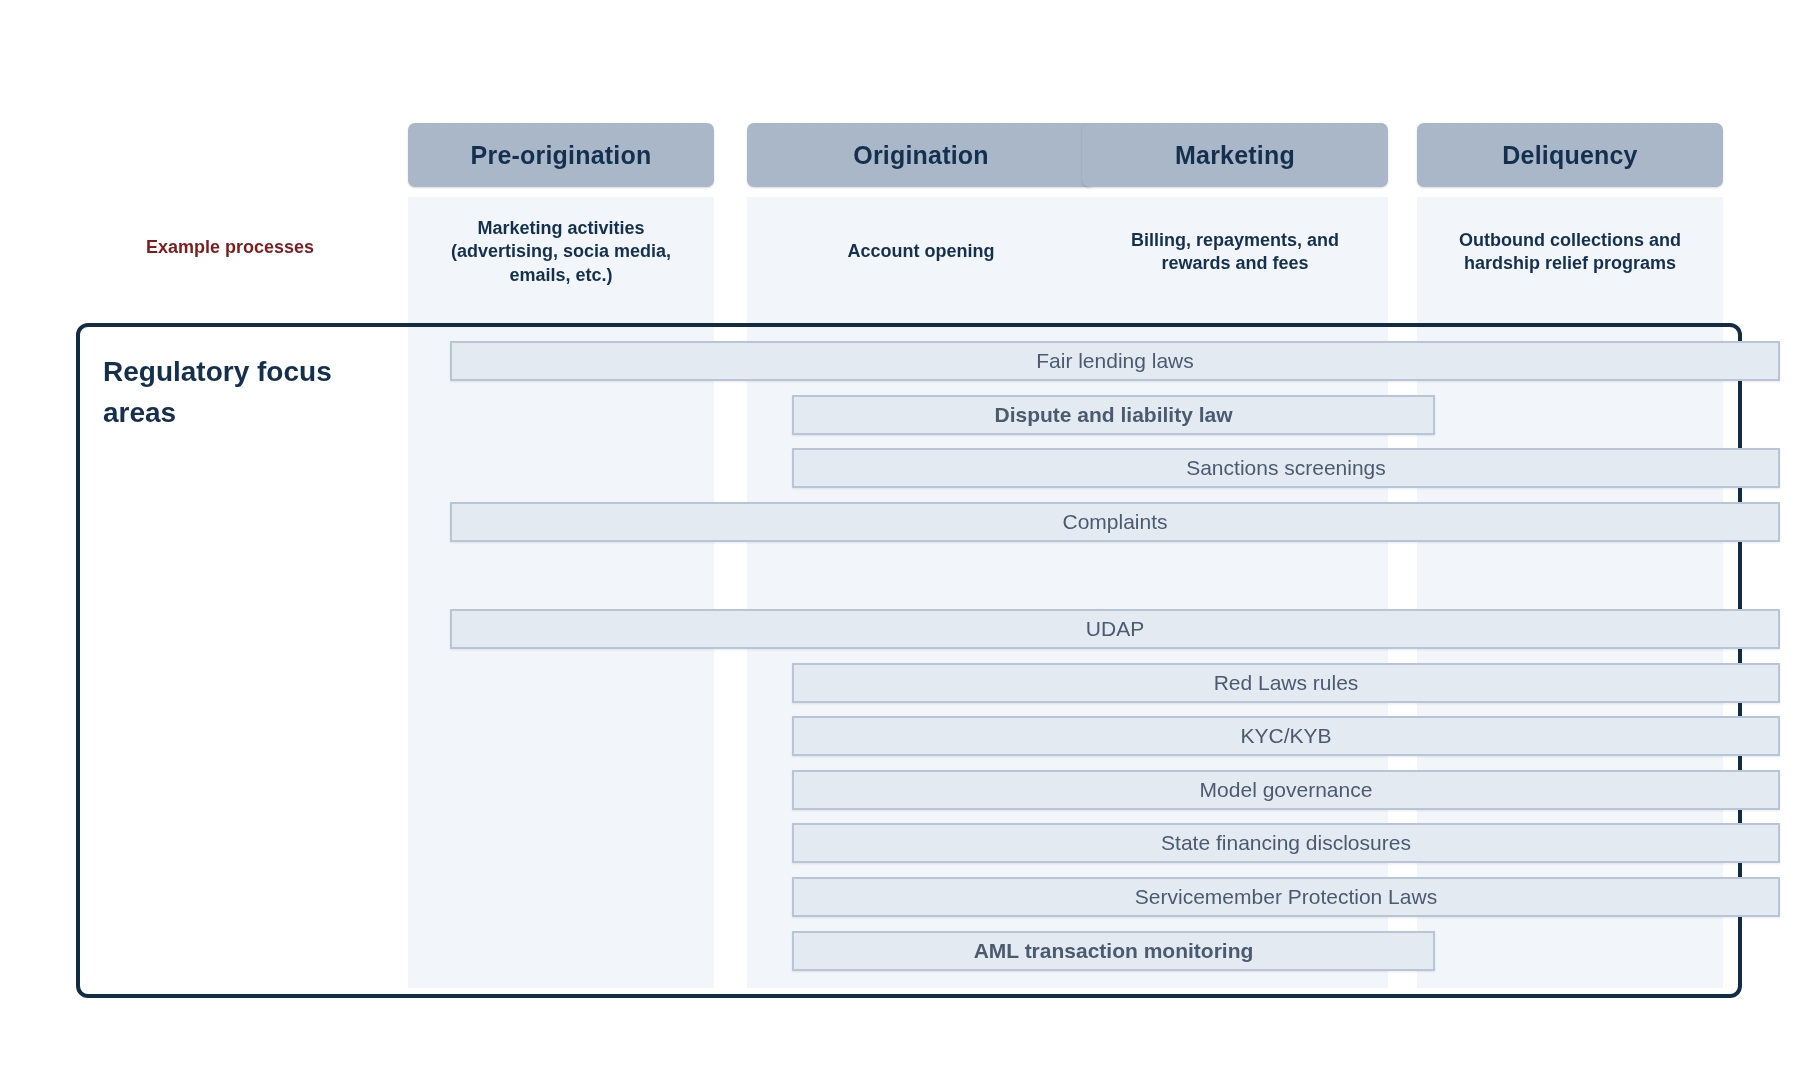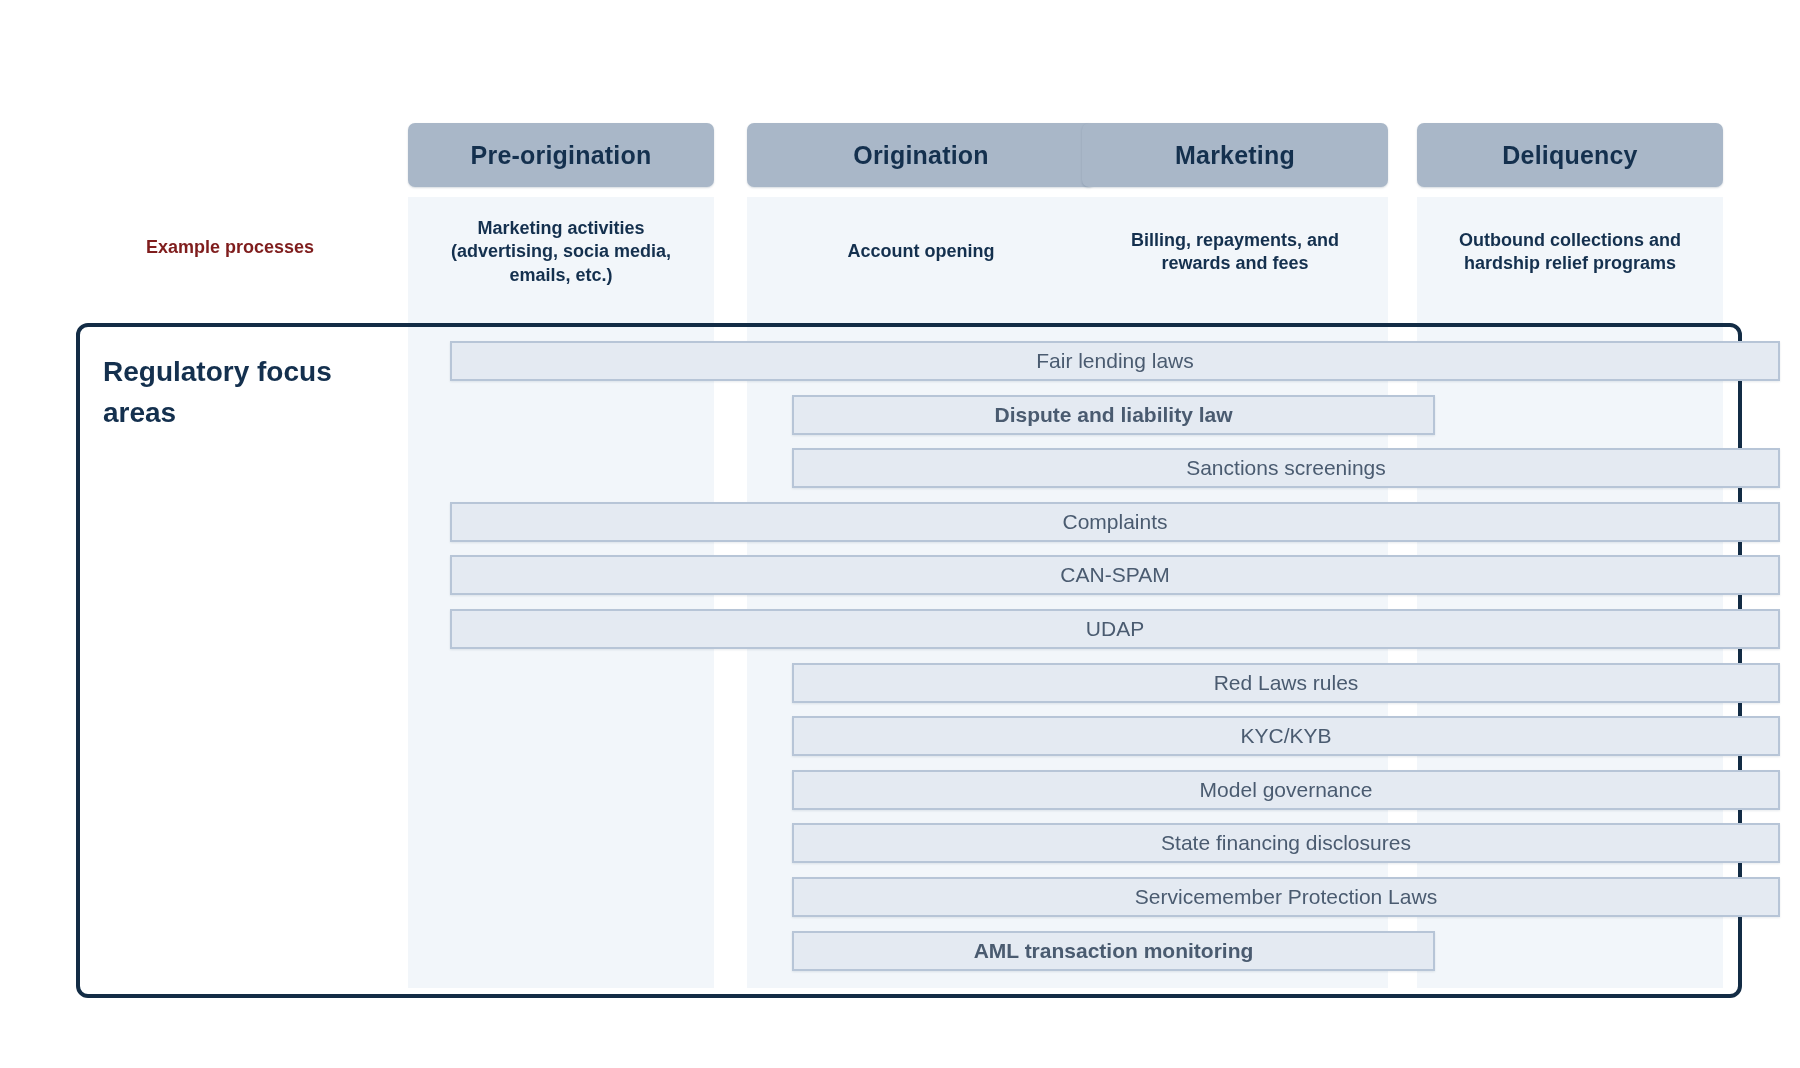--- a/index.html
+++ b/index.html
@@ -150,21 +150,20 @@
   <div class="col-example col-serv">Billing, repayments, and rewards and fees</div>
   <div class="col-example col-deliq">Outbound collections and hardship relief programs</div>
 
   <div class="reg-box"></div>
   <div class="reg-title">Regulatory focus areas</div>
 
   <div class="bar span-all" style="top:341px">Fair lending laws</div>
   <div class="bar span-orig-serv" style="top:395px">Dispute and liability law</div>
   <div class="bar span-orig-end" style="top:448px">Sanctions screenings</div>
   <div class="bar span-all" style="top:502px">Complaints</div>
-  <div class="bar span-all" style="top:555px">CAN-SPAM</div>
   <div class="bar span-all" style="top:609px">UDAP</div>
   <div class="bar span-orig-end" style="top:663px">Red Laws rules</div>
   <div class="bar span-orig-end" style="top:716px">KYC/KYB</div>
   <div class="bar span-orig-end" style="top:770px">Model governance</div>
   <div class="bar span-orig-end" style="top:823px">State financing disclosures</div>
   <div class="bar span-orig-end" style="top:877px">Servicemember Protection Laws</div>
   <div class="bar span-orig-serv" style="top:931px">AML transaction monitoring</div>
 
 </div>
 

